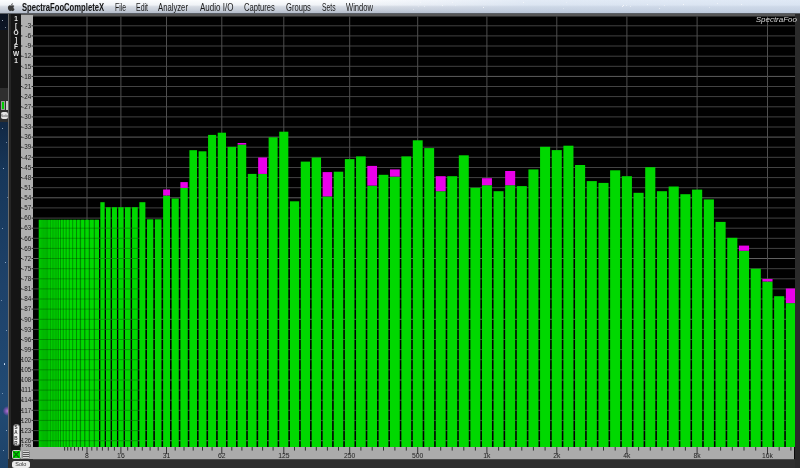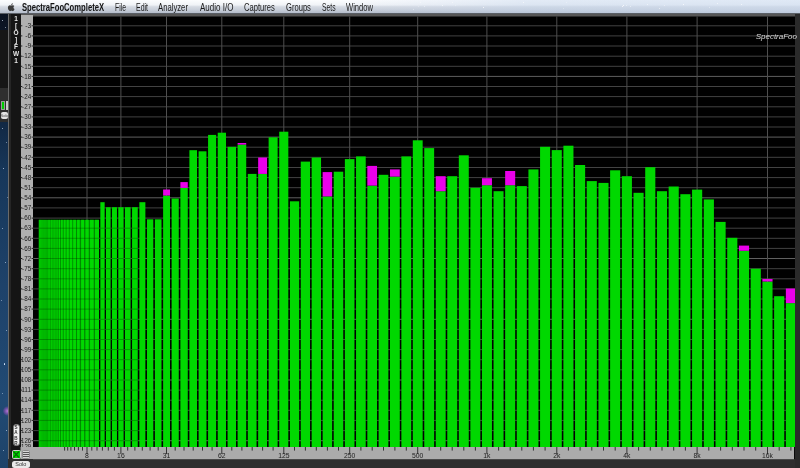--- a/index.html
+++ b/index.html
@@ -453,21 +453,21 @@
 <div style="position:absolute;left:12px;top:449.5px;width:8.5px;height:9px;background:#00d400;border:1px solid #cfcfcf;border-radius:1.5px"></div>
 <svg width="9" height="9" viewBox="0 0 9 9" style="position:absolute;left:12px;top:449.5px">
       <path d="M1.5 1.5 L7 7.5 M7 1.5 L1.5 7.5" stroke="#046b04" stroke-width="1.2" fill="none"></path>
     </svg>
 <div style="position:absolute;left:22px;top:449.5px;width:7.5px;height:9px;background:#d6d6d6;border:1px solid #8a8a8a;border-radius:1.5px"></div>
 <div style="position:absolute;left:23px;top:451.5px;width:5.5px;height:1px;background:#555"></div>
 <div style="position:absolute;left:23px;top:453.5px;width:5.5px;height:1px;background:#555"></div>
 <div style="position:absolute;left:23px;top:455.5px;width:5.5px;height:1px;background:#555"></div>
 <div style="position:absolute;left:11.5px;top:460.5px;width:18.5px;height:7px;background:#e9e9e9;border-radius:2.5px;font-size:5.5px;color:#333;text-align:center;line-height:7px">Solo</div>
 
-<div style="position:absolute;left:700px;top:32px;width:97px;text-align:right;font-size:8px;font-style:italic;color:#d9d9d9">SpectraFoo</div>
+<div style="position:absolute;left:700px;top:15px;width:97px;text-align:right;font-size:8px;font-style:italic;color:#d9d9d9">SpectraFoo</div>
 
 <div style="position:absolute;left:0;top:0;width:800px;height:13px;background:linear-gradient(180deg,#fcfdfe 0%,#f0f3f7 38%,#d5dae2 52%,#c6cdd8 78%,#b4bcca 100%)"></div>
 <div style="position:absolute;left:350px;top:0;width:450px;height:13px;background:linear-gradient(90deg,rgba(190,208,232,0) 0%,rgba(195,212,235,0.45) 40%,rgba(200,216,238,0.55) 100%)"></div>
 <div style="position:absolute;left:0;top:13px;width:800px;height:1px;background:#5a5f66"></div>
 <div style="position:absolute;left:523px;top:2px;width:1px;height:1px;background:rgba(255,255,255,0.58)"></div>
     <div style="position:absolute;left:424px;top:6px;width:1px;height:1px;background:rgba(255,255,255,0.43)"></div>
     <div style="position:absolute;left:418px;top:6px;width:1px;height:1px;background:rgba(255,255,255,0.27)"></div>
     <div style="position:absolute;left:566px;top:2px;width:1px;height:1px;background:rgba(255,255,255,0.30)"></div>
     <div style="position:absolute;left:563px;top:8px;width:1px;height:1px;background:rgba(255,255,255,0.31)"></div>
     <div style="position:absolute;left:483px;top:7px;width:1px;height:1px;background:rgba(255,255,255,0.72)"></div>

